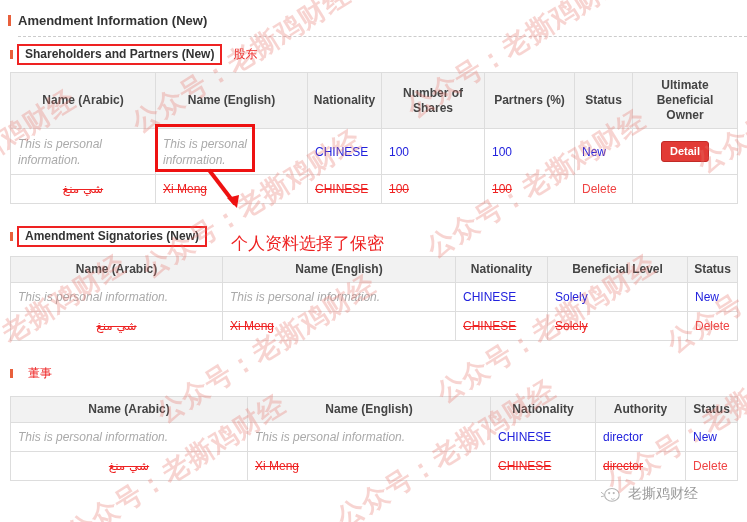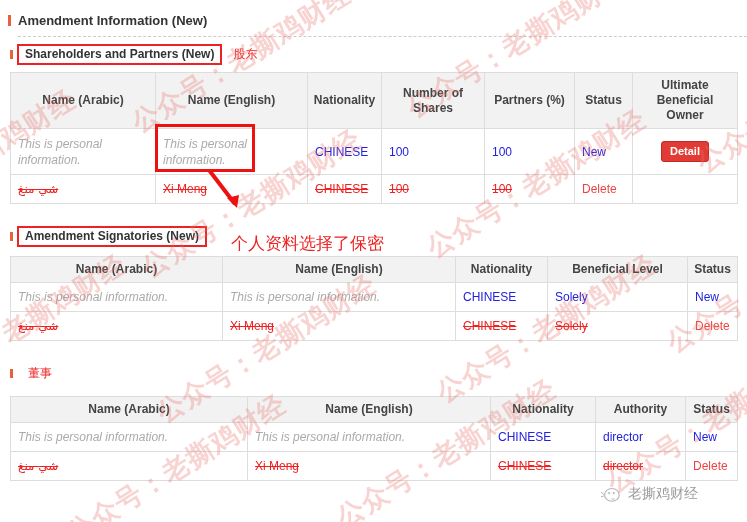--- a/index.html
+++ b/index.html
@@ -138,21 +138,21 @@
   }
   td.del {
     color: #ee2222;
     text-decoration: line-through;
   }
   td.del-plain {
     color: #ef4444;
   }
   td.rtl {
     direction: rtl;
-    text-align: left;
+    text-align: center;
     font-family: "DejaVu Sans", sans-serif;
     margin-top: 16px;
   }
   td.center { text-align: center; }
   td.empty { }
 
   .detail-btn {
     display: inline-block;
     background: #e23b36;
     color: #ffffff;

